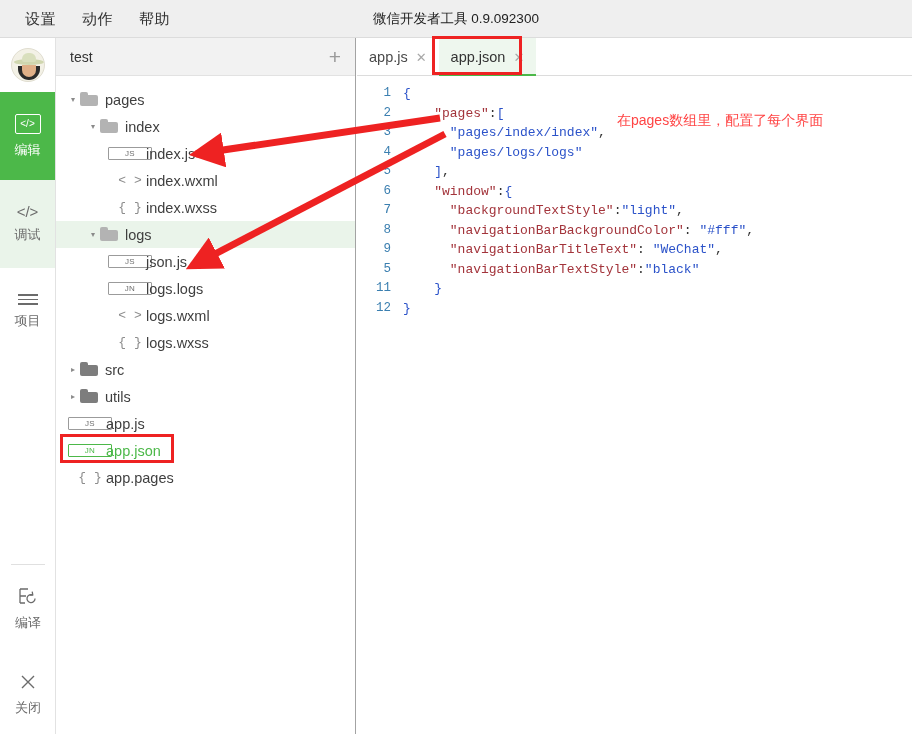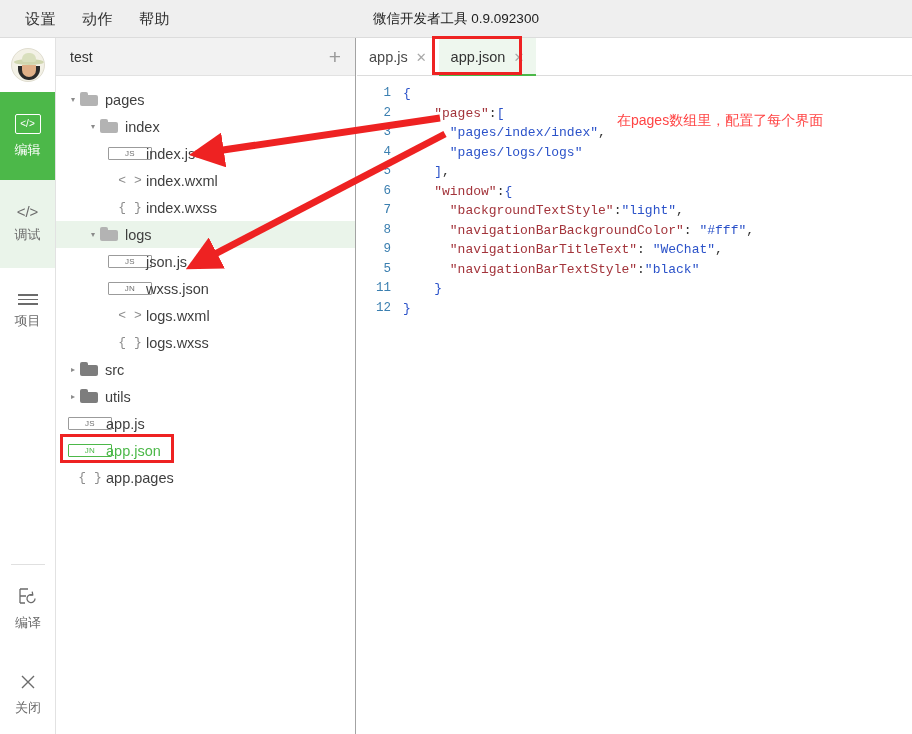--- a/index.html
+++ b/index.html
@@ -381,21 +381,21 @@
           <span class="file-ico">
             <span class="badge">JS</span>
           </span>
           <span class="label">json.js</span>
         </div>
         <div class="row" style="padding-left: 50px;">
           <span class="caret"></span>
           <span class="file-ico">
             <span class="badge">JN</span>
           </span>
-          <span class="label">wxss.json</span>
+          <span class="label">logs.logs</span>
         </div>
         <div class="row" style="padding-left: 50px;">
           <span class="caret"></span>
           <span class="file-ico">&lt; &gt;</span>
           <span class="label">logs.wxml</span>
         </div>
         <div class="row" style="padding-left: 50px;">
           <span class="caret"></span>
           <span class="file-ico">{ }</span>
           <span class="label">logs.wxss</span>

